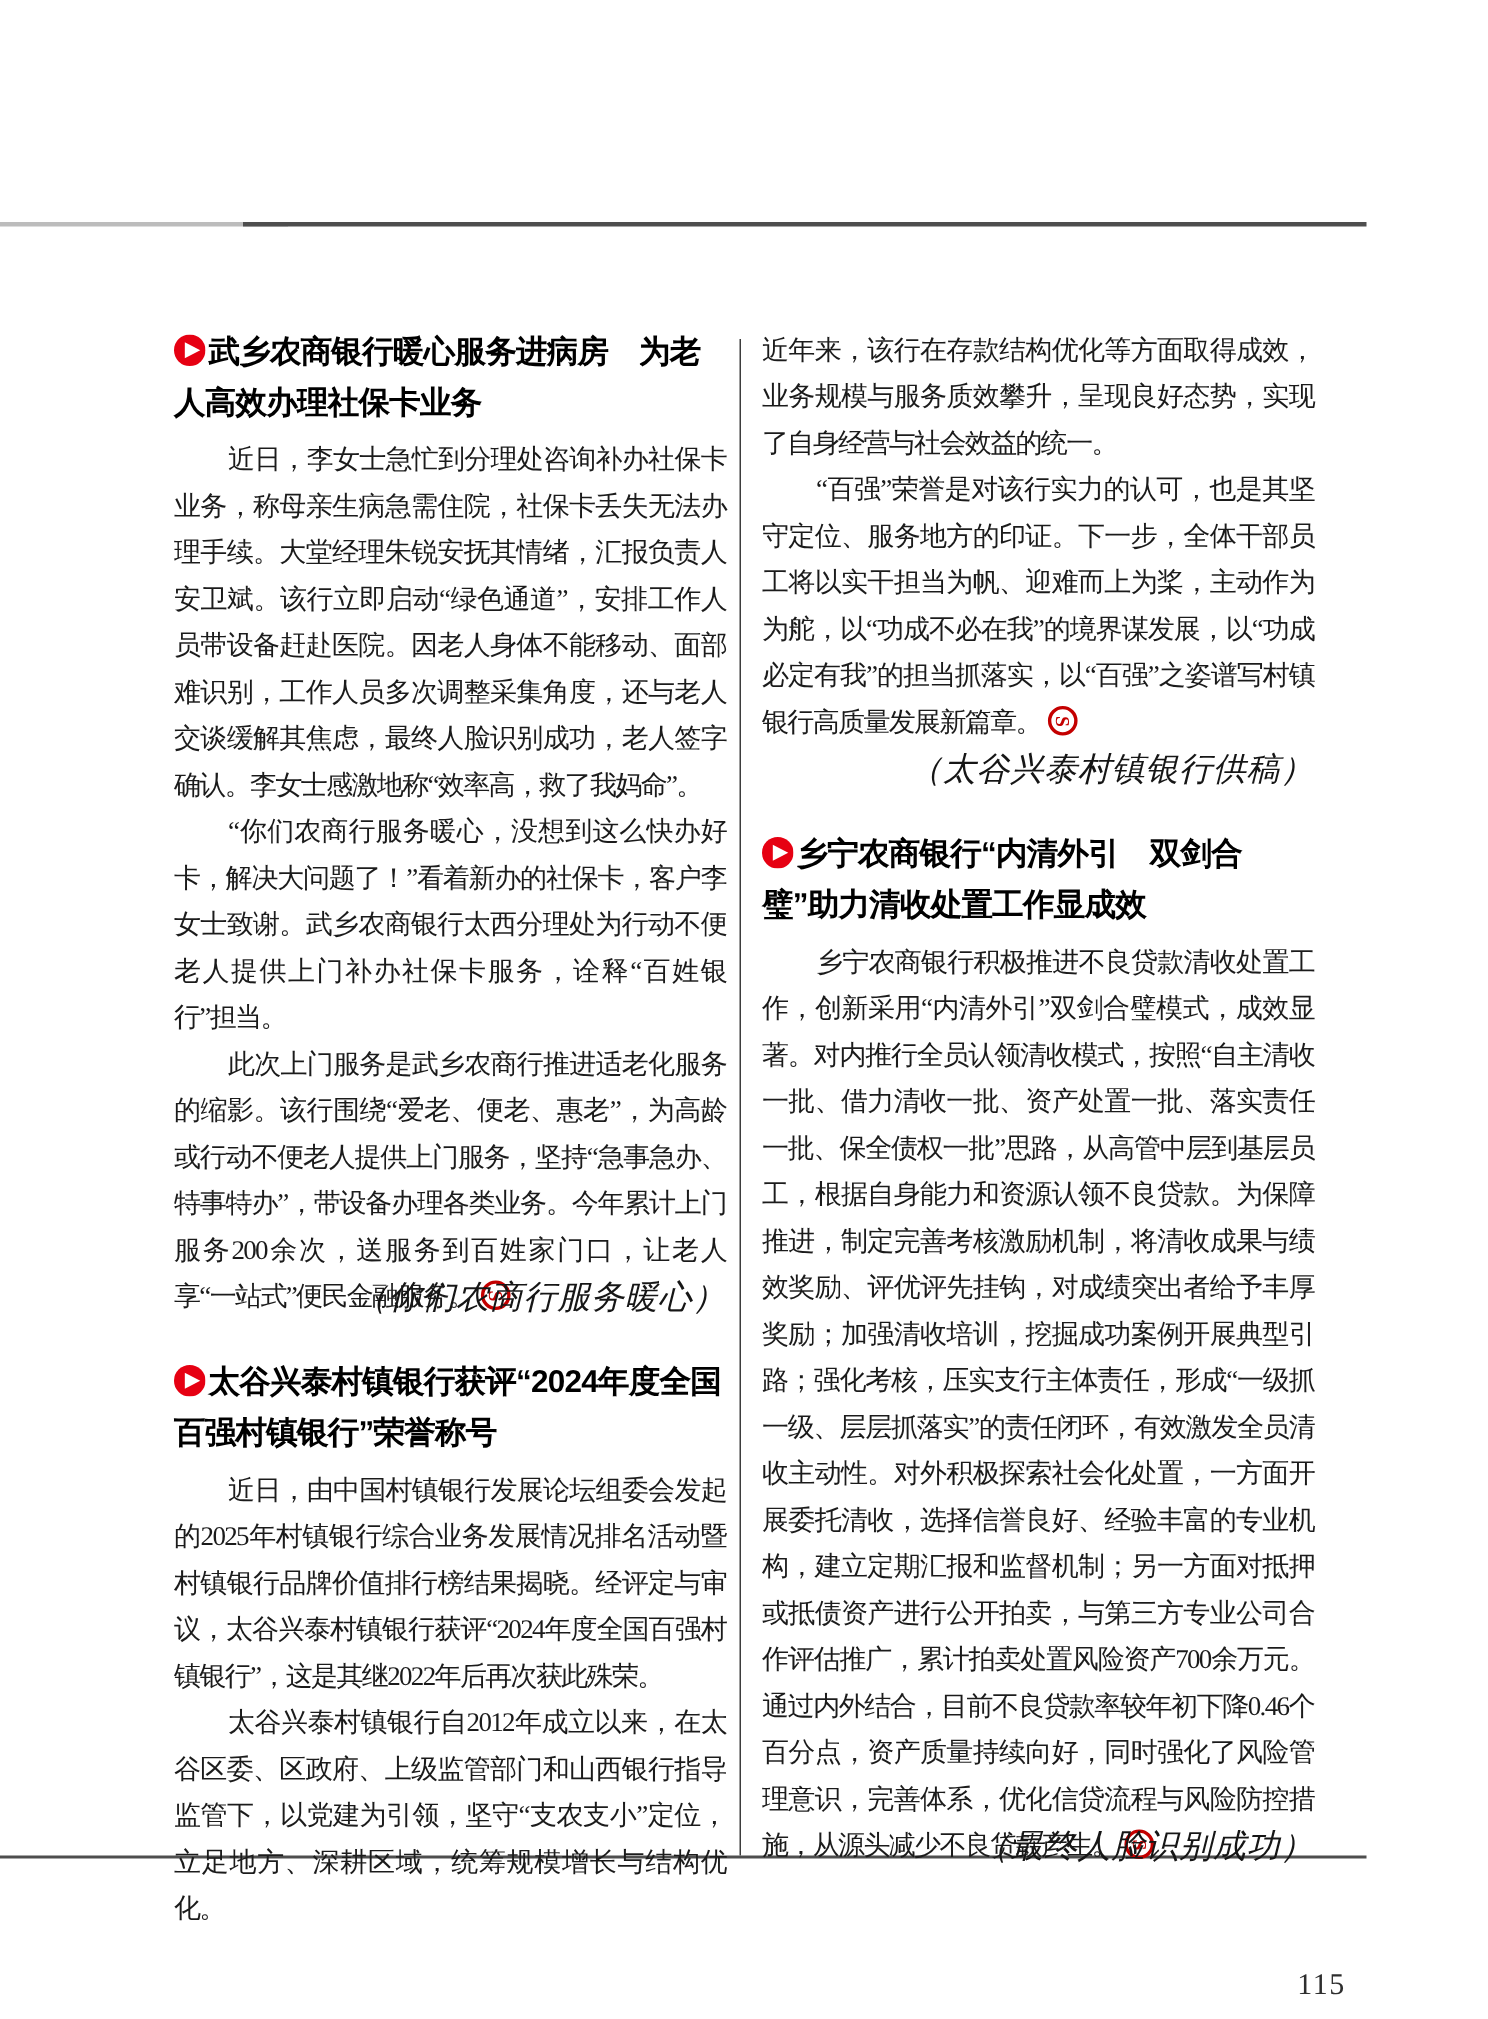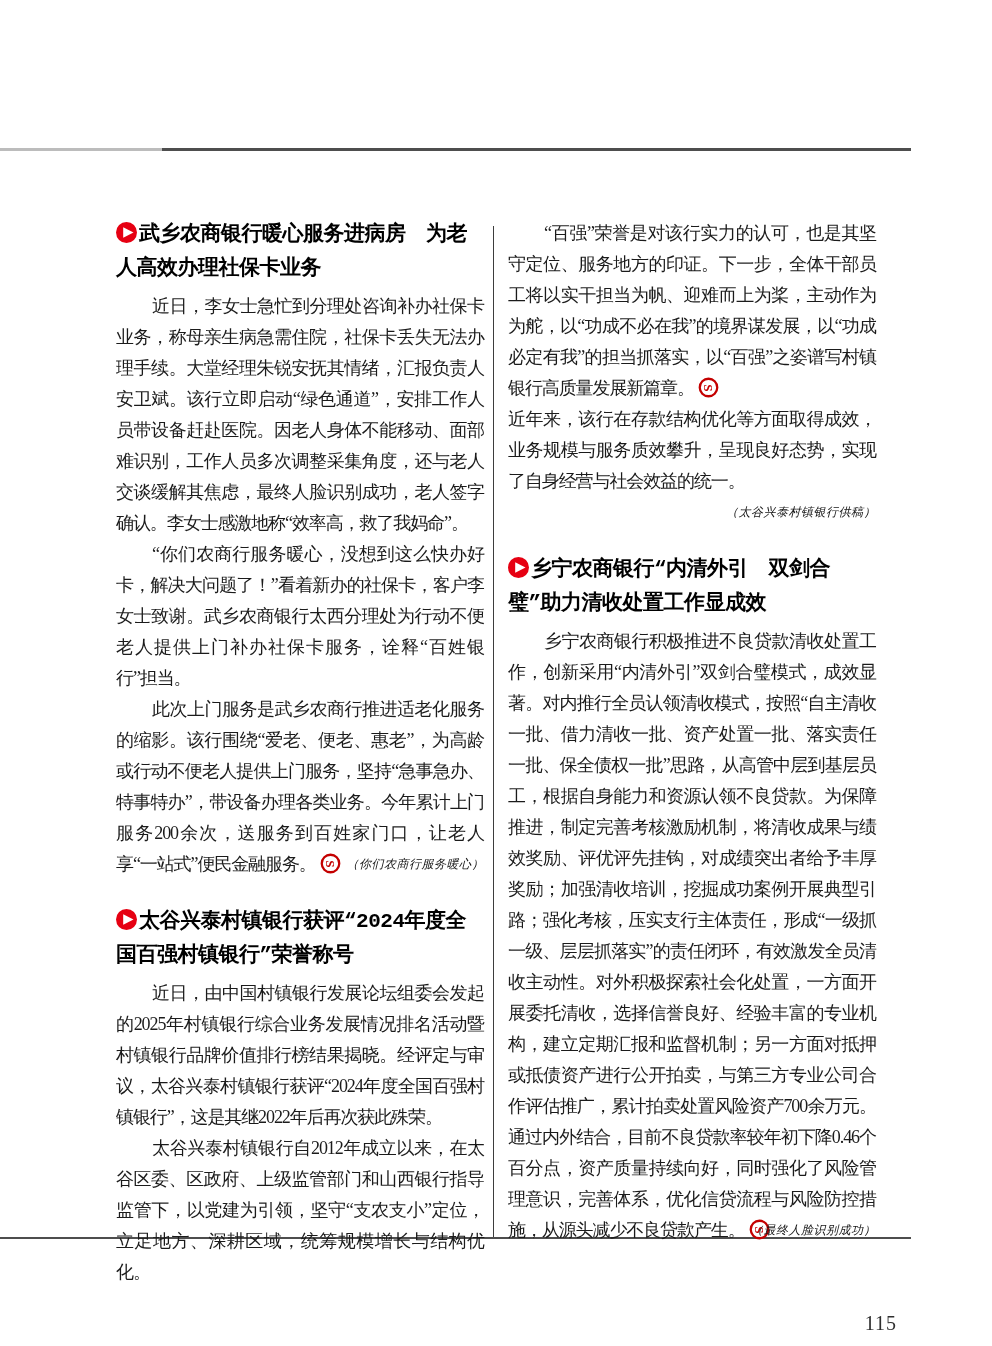--- a/index.html
+++ b/index.html
@@ -19,37 +19,37 @@
   .page-number{
     position:absolute;left:845px;top:1312px;width:72px;
     text-align:center;font-size:20px;color:#2e2e2e;letter-spacing:1px;
   }
   
   .col{position:absolute;top:218px;width:368px;}
   .col-left{left:116px;}
   .col-right{left:508px;}
   
   .article-title{
-    font-family:Liberation Mono, monospace;
+    font-family:Liberation Sans, sans-serif;
     font-weight:700;font-size:21px;line-height:34px;color:#000;
     letter-spacing:-0.5px;
     margin:0 0 5px 0;text-align:left;
   }
   .article-title.spaced{margin-top:25px;}
   .play-icon{display:inline-block;vertical-align:-3px;margin-right:2px;}
   
   .body-p{
     margin:0;font-size:18px;line-height:31px;letter-spacing:-1.1px;
     text-align:justify;color:#1b1b1b;text-indent:2em;
   }
   .body-p.no-indent{text-indent:0;}
   .seal-icon{display:inline-block;vertical-align:-4px;margin-left:4px;}
   
   .attribution{
-    font-style:italic;font-size:12px;letter-spacing:0.5px;color:#161616;
+    font-style:italic;font-size:22px;letter-spacing:0.5px;color:#161616;
     line-height:31px;text-align:right;
   }
   .attribution.pull-up{margin-top:-31px;position:relative;}
 </style>
 </head>
 <body>
 
 <div class="page">
 
   <div class="top-rule-light"></div>
@@ -87,27 +87,27 @@
       </h2>
       <p class="body-p">近日，由中国村镇银行发展论坛组委会发起的2025年村镇银行综合业务发展情况排名活动暨村镇银行品牌价值排行榜结果揭晓。经评定与审议，太谷兴泰村镇银行获评“2024年度全国百强村镇银行”，这是其继2022年后再次获此殊荣。</p>
       <p class="body-p">太谷兴泰村镇银行自2012年成立以来，在太谷区委、区政府、上级监管部门和山西银行指导监管下，以党建为引领，坚守“支农支小”定位，立足地方、深耕区域，统筹规模增长与结构优化。</p>
     </article>
 
   </div>
 
   <div class="col col-right">
 
     <article>
+      <p class="body-p no-indent">近年来，该行在存款结构优化等方面取得成效，业务规模与服务质效攀升，呈现良好态势，实现了自身经营与社会效益的统一。</p>
       <p class="body-p"><span>“百强”荣誉是对该行实力的认可，也是其坚守定位、服务地方的印证。下一步，全体干部员工将以实干担当为帆、迎难而上为桨，主动作为为舵，以“功成不必在我”的境界谋发展，以“功成必定有我”的担当抓落实，以“百强”之姿谱写村镇银行高质量发展新篇章。</span><svg class="seal-icon" width="21" height="21" viewBox="0 0 24 24">
             <circle cx="12" cy="12" r="10" fill="none" stroke="#c40000" stroke-width="2.6"></circle>
             <g transform="rotate(90 12 12)">
               <text x="12" y="17" text-anchor="middle" font-size="15" font-weight="bold" fill="#c40000" font-family="serif">S</text>
             </g>
           </svg></p>
-      <p class="body-p no-indent">近年来，该行在存款结构优化等方面取得成效，业务规模与服务质效攀升，呈现良好态势，实现了自身经营与社会效益的统一。</p>
       <div class="attribution">（太谷兴泰村镇银行供稿）</div>
     </article>
 
     <article>
       <h2 class="article-title spaced">
         <svg class="play-icon" width="21" height="21" viewBox="0 0 21 21">
             <circle cx="10.5" cy="10.5" r="10.5" fill="#e60012"></circle>
             <polygon points="7.2,5.2 17.5,10.5 7.2,15.8" fill="#ffffff"></polygon>
           </svg><span>乡宁农商银行“内清外引　双剑合璧”助力清收处置工作显成效</span>
       </h2>

